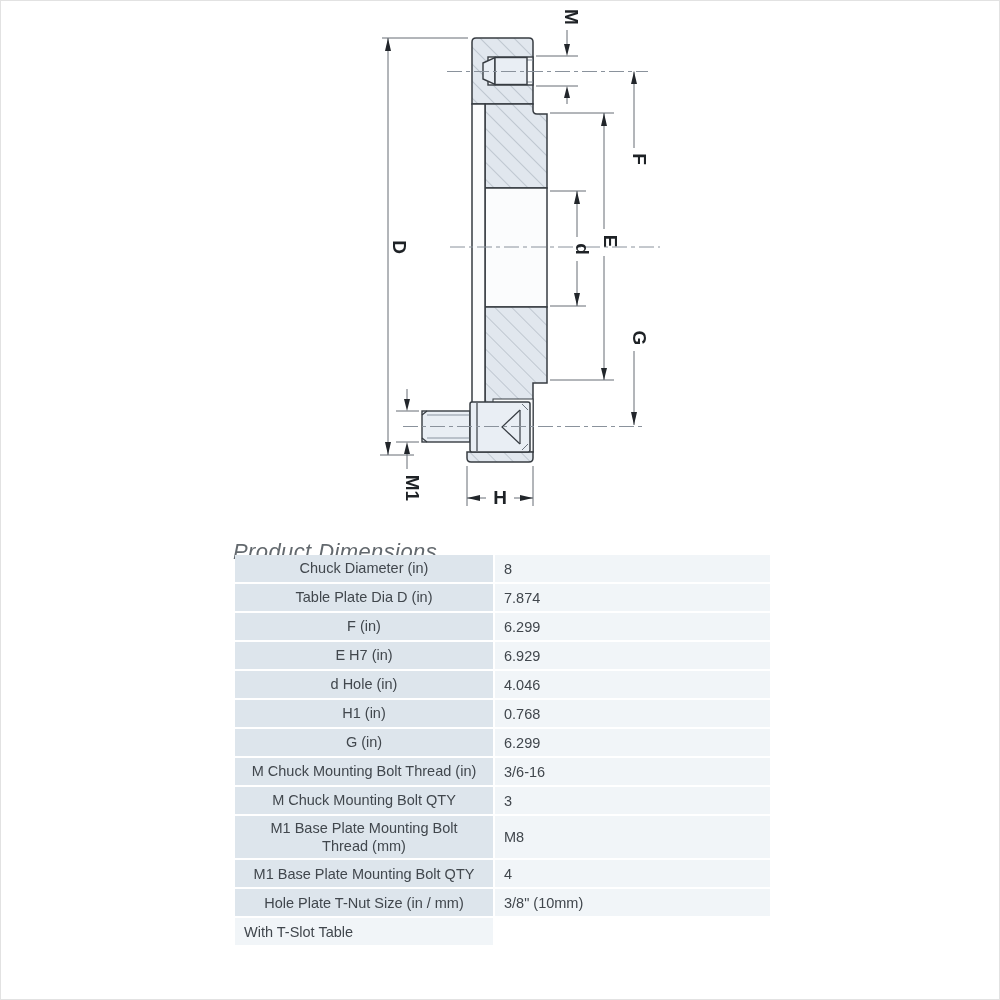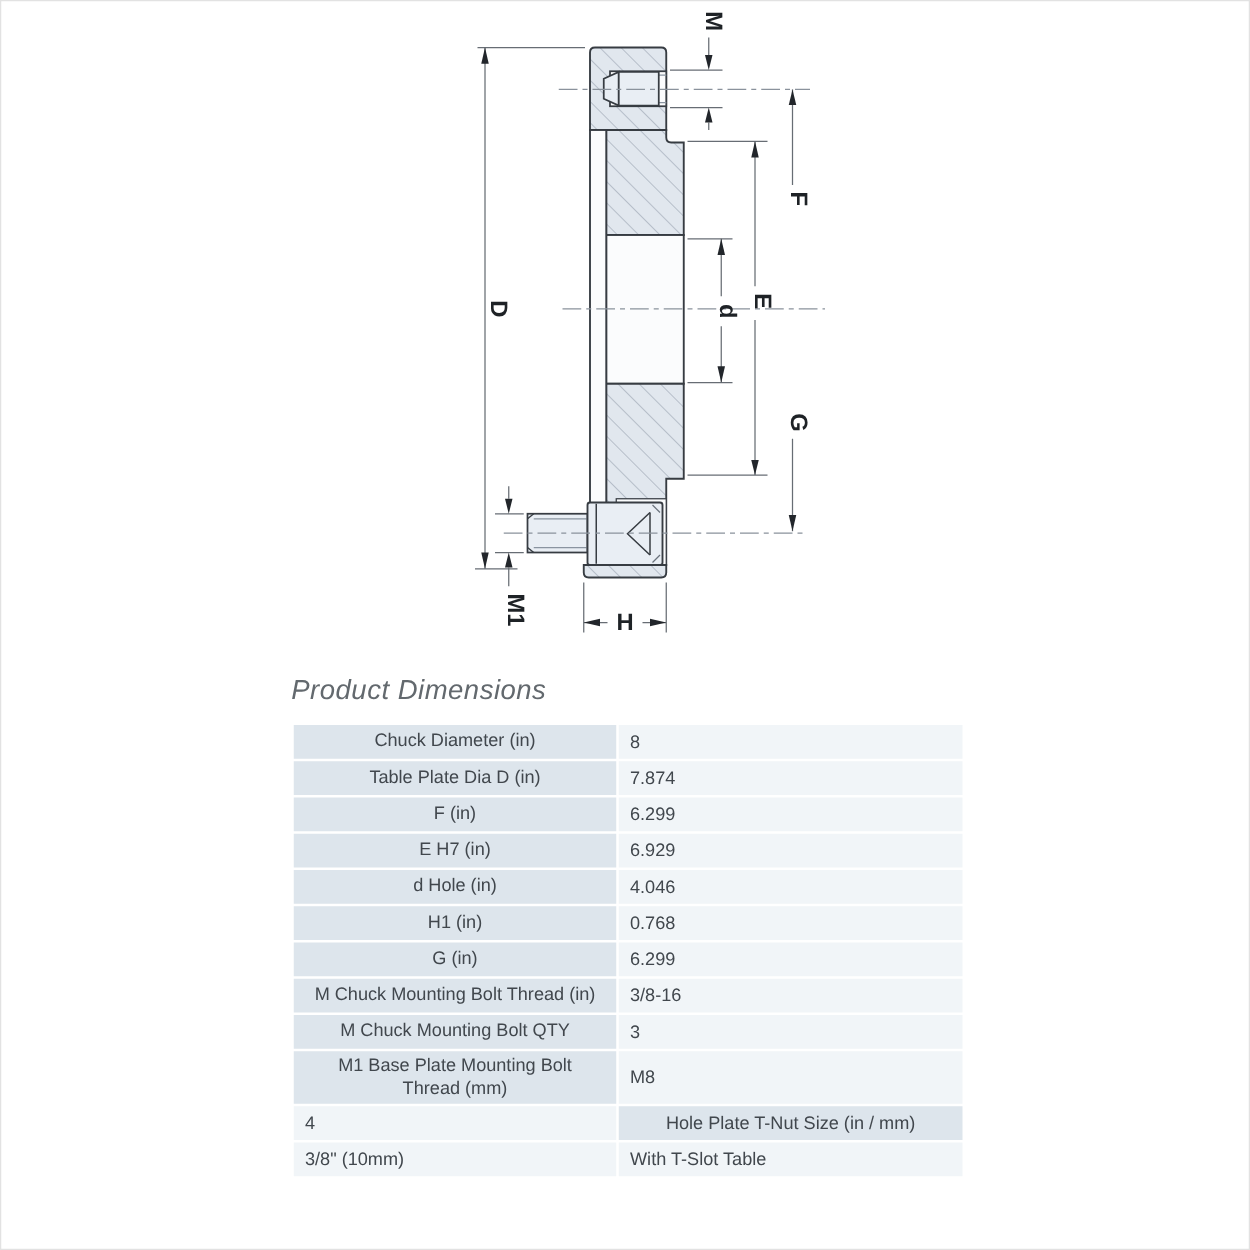--- a/index.html
+++ b/index.html
@@ -21,21 +21,21 @@
     top: 539px;
     font-size: 22px;
     font-weight: 500;
     color: #63696e;
     letter-spacing: 0.4px;
     font-style: italic;
   }
   .spec-table {
     position: absolute;
     left: 235px;
-    top: 580px;
+    top: 555px;
     width: 535px;
     display: grid;
     grid-template-columns: 258px 275px;
     gap: 2px;
   }
   .cell {
     font-size: 14.5px;
     color: #41474d;
     min-height: 27px;
     display: flex;
@@ -185,24 +185,25 @@
     <div class="cell value">6.299</div>
     <div class="cell label">E H7 (in)</div>
     <div class="cell value">6.929</div>
     <div class="cell label">d Hole (in)</div>
     <div class="cell value">4.046</div>
     <div class="cell label">H1 (in)</div>
     <div class="cell value">0.768</div>
     <div class="cell label">G (in)</div>
     <div class="cell value">6.299</div>
     <div class="cell label">M Chuck Mounting  Bolt Thread (in)</div>
-    <div class="cell value">3/8-16</div>
+    <div class="cell value">3/6-16</div>
     <div class="cell label">M Chuck Mounting Bolt QTY</div>
     <div class="cell value">3</div>
     <div class="cell label">M1 Base Plate Mounting Bolt Thread (mm)</div>
     <div class="cell value">M8</div>
+    <div class="cell label">M1 Base Plate Mounting  Bolt QTY</div>
     <div class="cell value">4</div>
     <div class="cell label">Hole Plate T-Nut Size (in / mm)</div>
     <div class="cell value">3/8" (10mm)</div>
     <div class="cell value">With T-Slot Table</div>
   </div>
 
 </div>
 
 </body></html>

